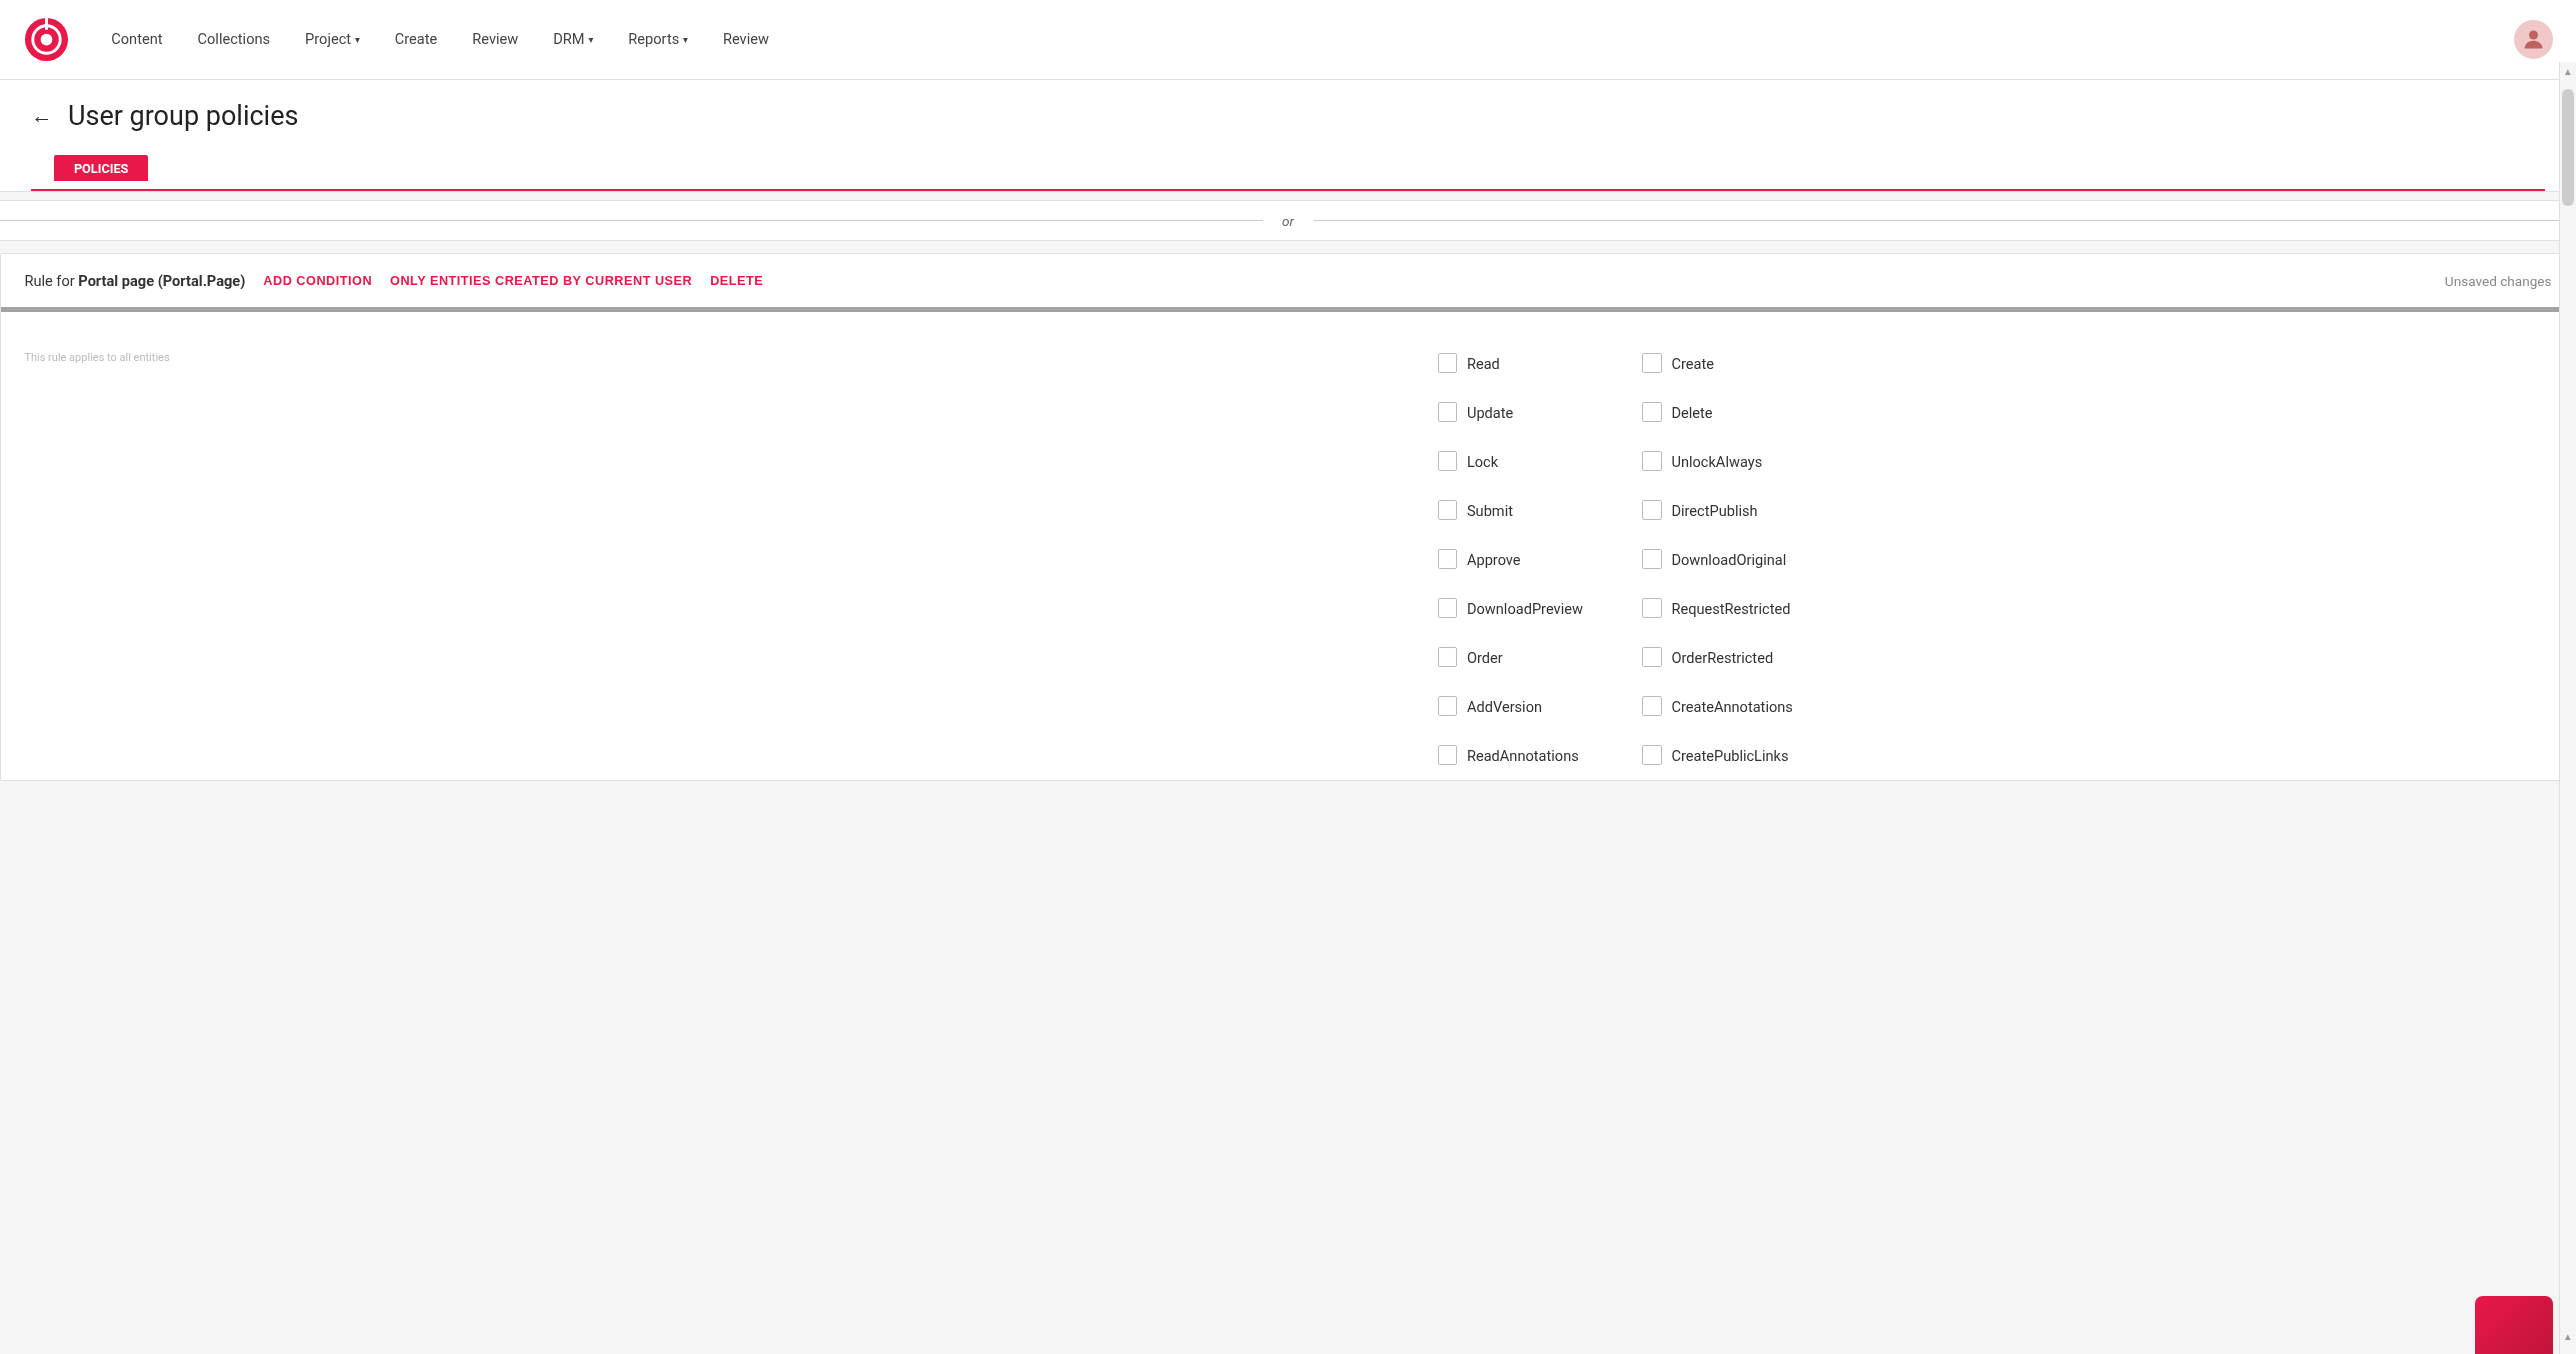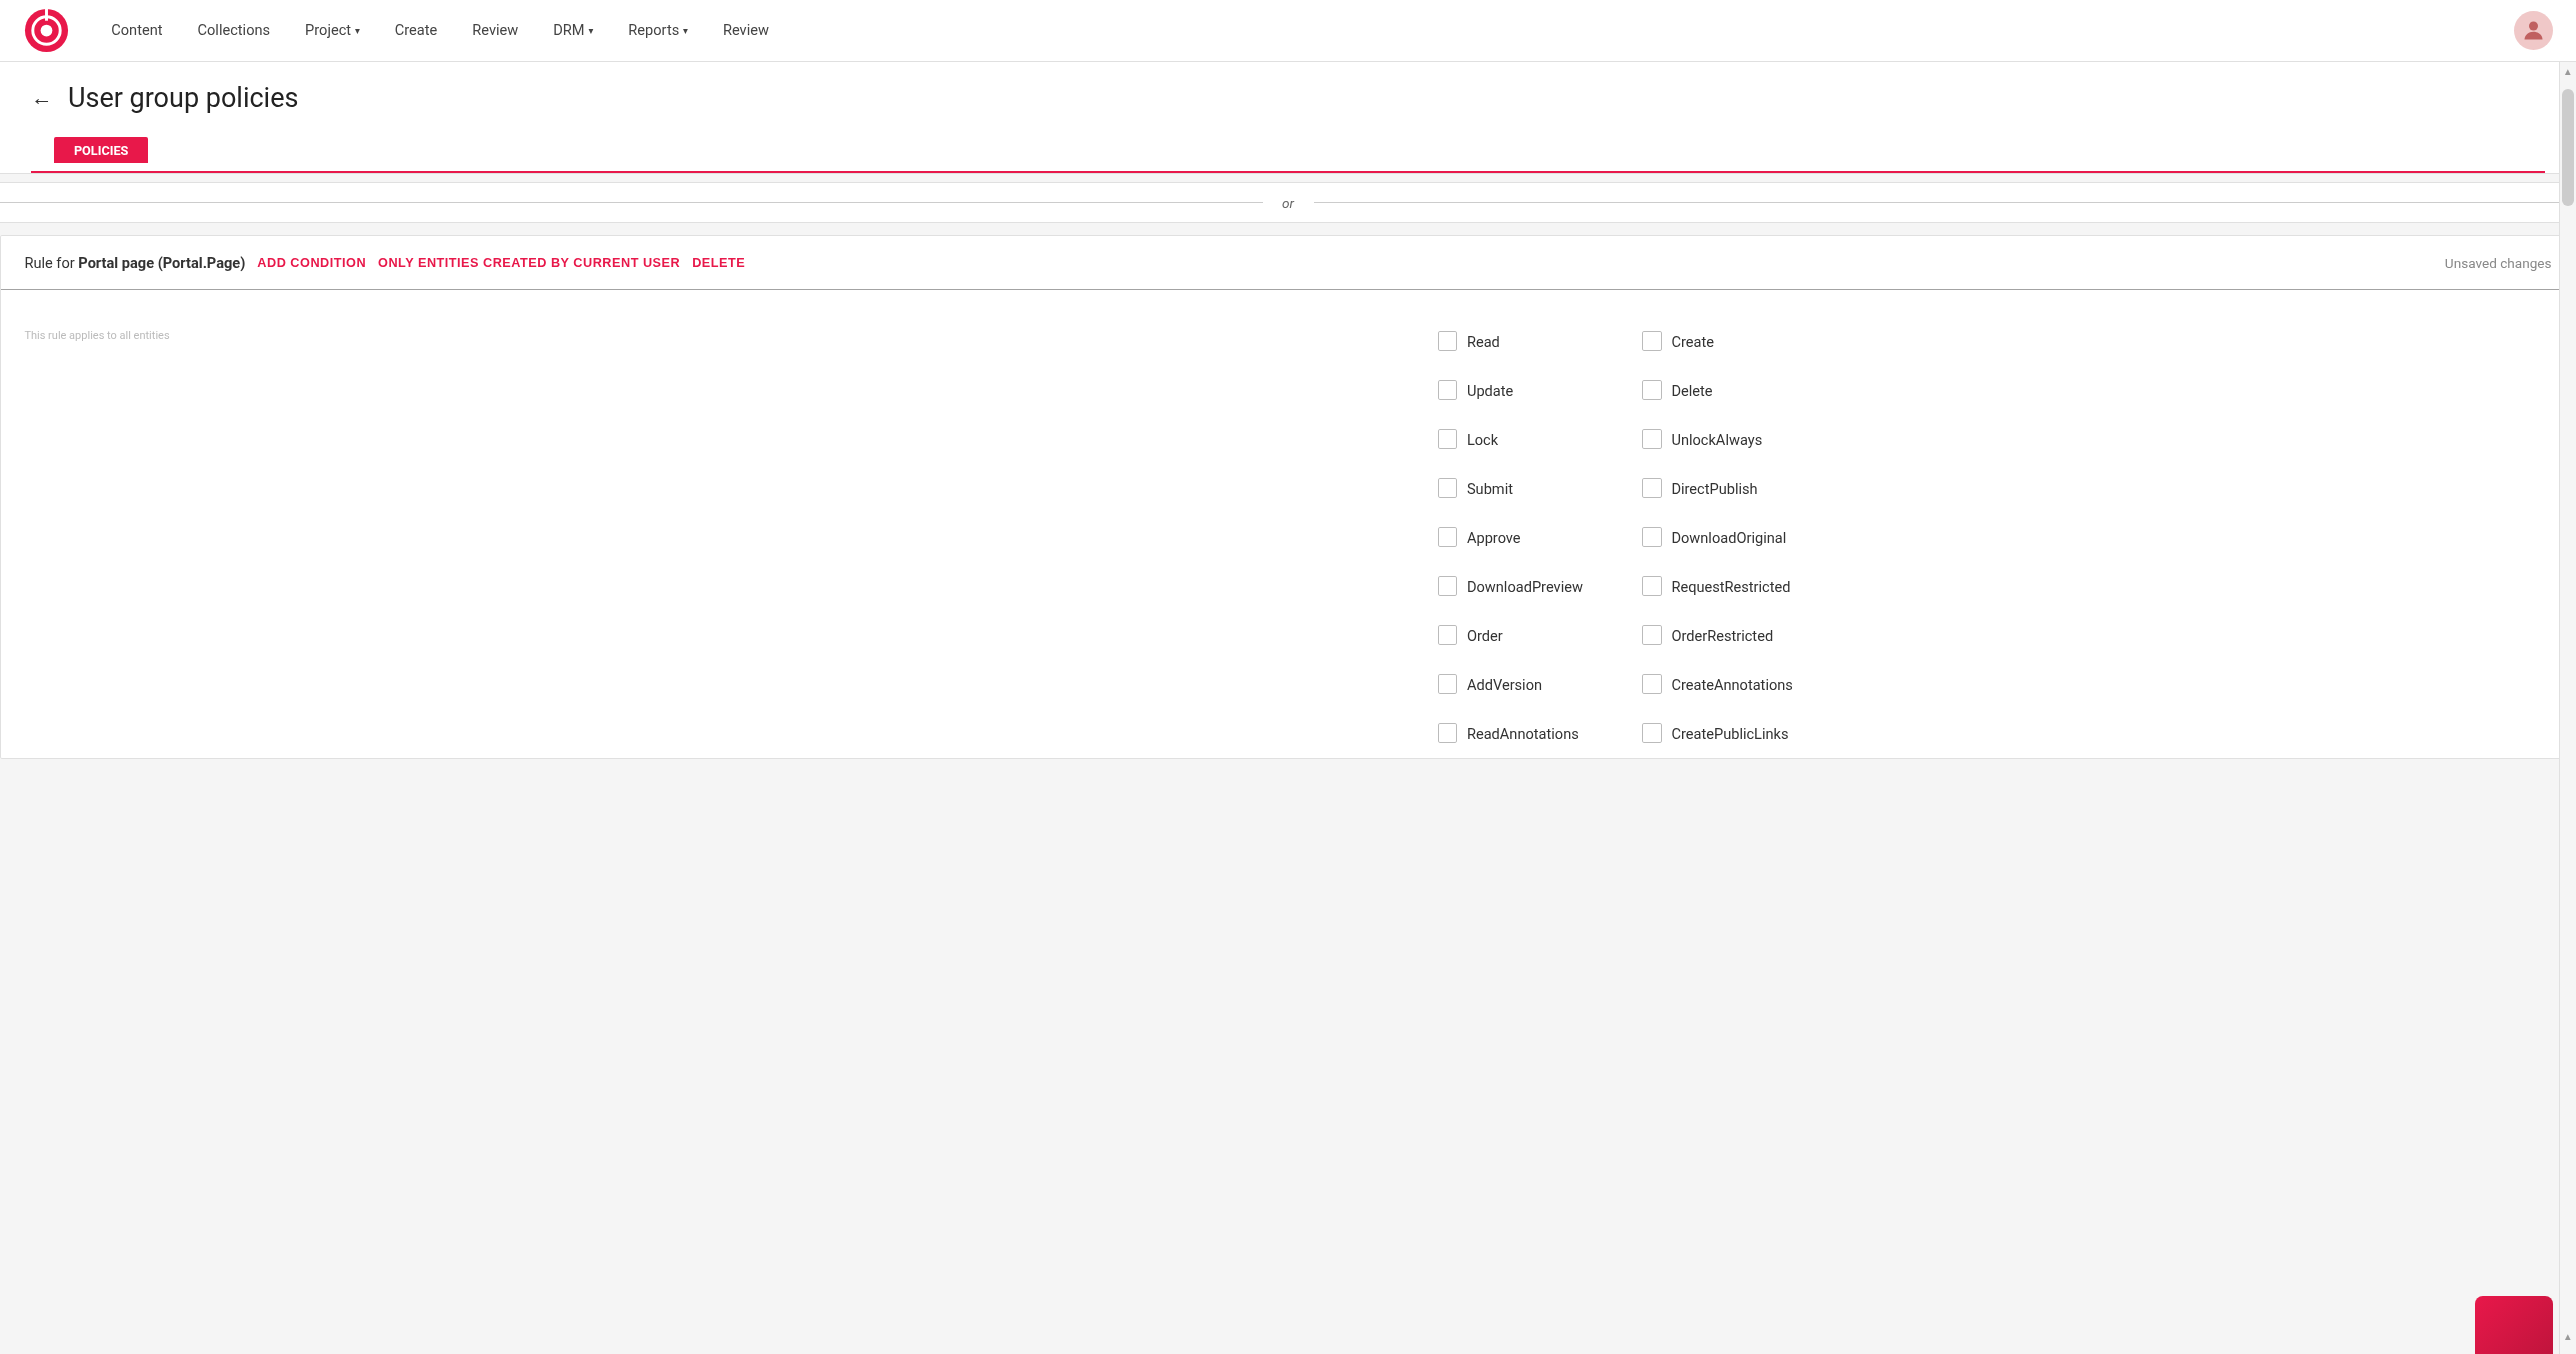--- a/index.html
+++ b/index.html
@@ -10,21 +10,21 @@
       color: #333;
     }
 
     
     .navbar {
       background: #fff;
       border-bottom: 1px solid #e0e0e0;
       display: flex;
       align-items: center;
       padding: 0 23.4px;
-      height: 62px;
+      height: 80px;
       gap: 0;
     }
     .navbar-logo {
       width: 47px;
       height: 47px;
       margin-right: 23.4px;
       flex-shrink: 0;
     }
     .navbar-logo svg {
       width: 47px;
@@ -126,22 +126,22 @@
       background: #fff;
       margin: 11.7px 0 0 0;
       border: 1px solid #e0e0e0;
       border-radius: 1.9px;
     }
 
     .rule-header {
       display: flex;
       align-items: center;
       padding: 17.5px 23.4px;
-      gap: 12px;
-      border-bottom: 1px solid #a3a3a3;
+      gap: 18px;
+      border-bottom: 5px solid #a3a3a3;
       flex-wrap: wrap;
     }
 
     .rule-for-label {
       font-size: 14.6px;
       color: #333;
     }
     .rule-for-label strong {
       font-weight: 700;
     }

